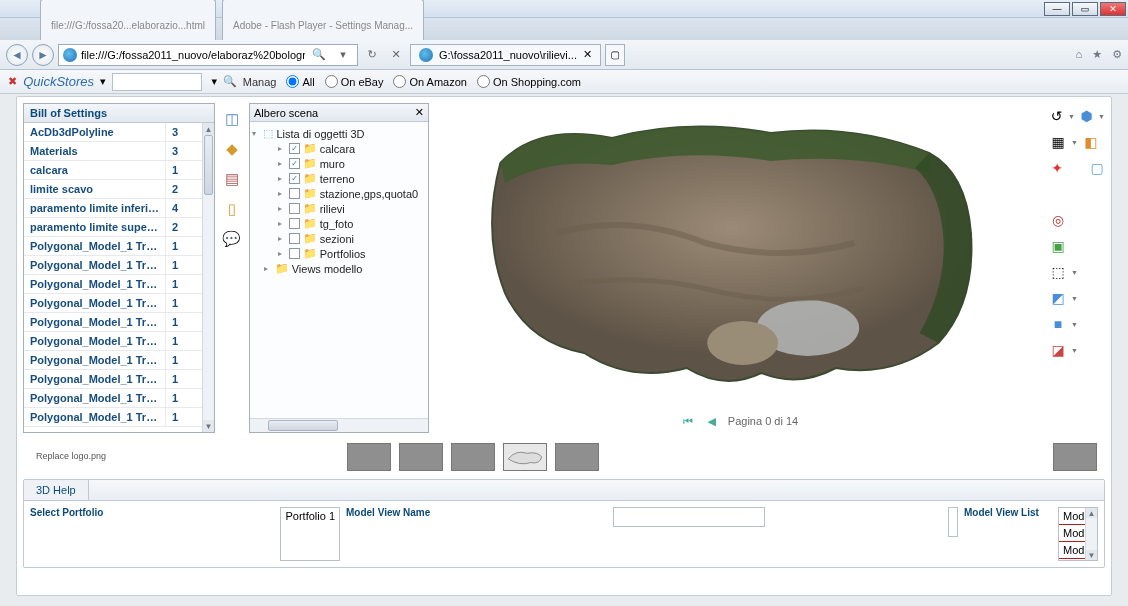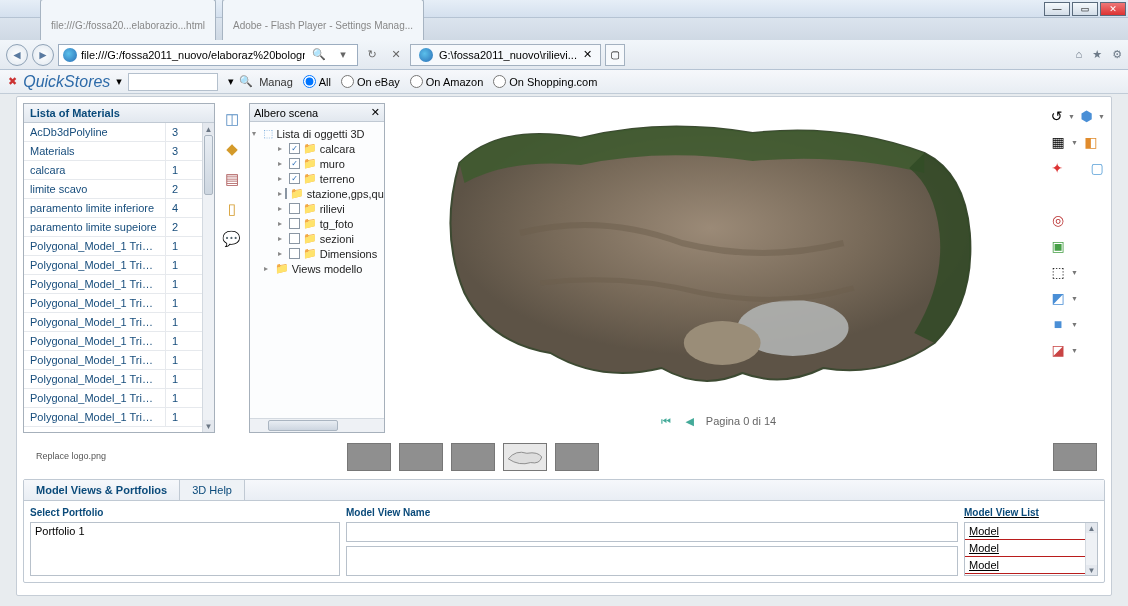--- a/index.html
+++ b/index.html
@@ -17,55 +17,55 @@
 .addrrow { height:30px; background:linear-gradient(#f2f6fa,#e3e9f0); display:flex; align-items:center; padding:0 6px; gap:4px; border-bottom:1px solid #b5c3d3; }
 .navcircle { width:22px; height:22px; border-radius:50%; border:1px solid #8fa2b6; background:radial-gradient(#fff,#dfe7ef); display:flex;align-items:center;justify-content:center; color:#5a7aa0; font-size:12px; }
 .addrbox { flex:0 0 300px; height:22px; border:1px solid #9cadc0; background:#fff; display:flex; align-items:center; padding:0 4px; gap:4px; }
 .ieicon { width:14px;height:14px; background:radial-gradient(circle at 40% 40%,#5bc0eb,#2a6db5); border-radius:50%; position:relative; }
 .addrbox input { border:none; outline:none; flex:1; font-size:11px; }
 .addrbtn { width:20px; height:20px; display:flex;align-items:center;justify-content:center; color:#666; }
 .ietab { height:22px; padding:2px 8px; background:#f6f9fc; border:1px solid #a3b1c0; display:flex;align-items:center; gap:6px; font-size:10px; }
 .rt-icons { margin-left:auto; display:flex; gap:10px; color:#6d7a88; font-size:13px; }
 
 .toolbar2 { height:24px; background:linear-gradient(#f6f8fb,#e8edf3); display:flex; align-items:center; padding:0 8px; gap:6px; border-bottom:1px solid #c1ccd7; }
-.qs { color:#2d6aa8; font-style:italic; font-size:16px; }
+.qs { color:#2d6aa8; font-style:italic; font-size:13px; }
 .qsdd { width:90px; height:18px; border:1px solid #b4c0cd; background:#fff; }
 .srch { color:#333; }
 .radio { display:flex; align-items:center; gap:3px; margin-left:4px; }
 .radio input { margin:0; }
 
 
 .page { position:absolute; left:16px; right:16px; top:96px; bottom:10px; background:#fff; border:1px solid #c5cdd6; border-radius:2px; padding:6px; }
 
 .upper { display:flex; height:330px; gap:4px; }
 
 
 .bom { width:192px; border:1px solid #a6b0bb; display:flex; flex-direction:column; }
 .bom-title { background:linear-gradient(#f3f6fa,#e2e8ef); padding:3px 6px; font-weight:bold; color:#0a4a7a; border-bottom:1px solid #c0c9d3; }
 .bom-head { display:flex; background:linear-gradient(#f6f8fb,#e6ebf1); border-bottom:1px solid #c0c9d3; }
 .bom-head div { padding:3px 6px; font-weight:bold; color:#0a4a7a; }
 .bom-head .cname { flex:1; border-right:1px solid #c0c9d3; }
 .bom-head .cqty { width:36px; }
 .bom-body { flex:1; overflow:hidden; position:relative; }
-.bom-rows { position:absolute; inset:0 12px 0 0; overflow:hidden; }
+.bom-rows { position:absolute; inset:0 12px 0 0; overflow:hidden;font-weight:bold; }
 .bom-row { display:flex; border-bottom:1px solid #e6e9ed; }
 .bom-row div { padding:3px 6px; color:#174d7c; white-space:nowrap; overflow:hidden; text-overflow:ellipsis; }
 .bom-row .cname { flex:1; border-right:1px solid #e6e9ed; }
 .bom-row .cqty { width:36px; }
 .bom-scroll { position:absolute; right:0; top:0; bottom:0; width:12px; background:#eef1f5; border-left:1px solid #d3d9e0; }
 .bom-thumb { position:absolute; left:1px; right:1px; top:12px; height:60px; background:linear-gradient(#e8edf3,#cdd6e0); border:1px solid #aab5c1; border-radius:2px; }
 .sb-arrow { position:absolute; left:0; right:0; height:12px; background:#e4e8ee; display:flex;align-items:center;justify-content:center; color:#6a7684; font-size:8px;}
 .sb-arrow.up{top:0;} .sb-arrow.dn{bottom:0;}
 
 
 .vstrip { width:26px; display:flex; flex-direction:column; gap:10px; padding-top:6px; align-items:center; }
 .vicon { width:20px; height:20px; display:flex;align-items:center;justify-content:center; font-size:15px; }
 
 
-.treewrap { width:136px; border:1px solid #a6b0bb; background:#fcfdfe; display:flex; flex-direction:column; position:relative; }
+.treewrap { width:180px; border:1px solid #a6b0bb; background:#fcfdfe; display:flex; flex-direction:column; position:relative; }
 .tree-title { display:flex; align-items:center; justify-content:space-between; background:linear-gradient(#f3f6fa,#e2e8ef); padding:2px 4px; border-bottom:1px solid #c0c9d3; }
 .tree-body { flex:1; padding:4px 2px; overflow:hidden; }
 .tnode { display:flex; align-items:center; gap:3px; padding:1px 0; color:#222; }
 .tri { width:8px; color:#888; font-size:8px; }
 .cb { width:11px; height:11px; border:1px solid #8a96a3; background:#fff; display:inline-flex;align-items:center;justify-content:center; font-size:8px; color:#2a6db5; }
 .fld { color:#d9a23c; }
 .cube { color:#6aa3d8; }
 .lvl1 { padding-left:12px; }
 .lvl2 { padding-left:26px; }
 .tree-hscroll { height:14px; border-top:1px solid #d3d9e0; background:#eef1f5; position:relative; }
@@ -91,27 +91,27 @@
 .thumb.sel { background:#e8e8e8; }
 .thumb.sel svg{width:100%;height:100%;}
 .thumbs-gap { flex:1; }
 
 
 .bottom { border:1px solid #c0c9d3; border-radius:2px; margin-top:2px; }
 .btabs { display:flex; border-bottom:1px solid #c0c9d3; background:linear-gradient(#f6f8fb,#e9eef4); }
 .btab { padding:4px 12px; border-right:1px solid #c0c9d3; color:#0a4a7a; font-weight:bold; }
 .btab.inactive { font-weight:normal; background:#eef2f6; }
 .bcontent { display:flex; gap:6px; padding:6px; }
-.bcol { display:flex; flex-direction:column; gap:4px;justify-content:space-between; }
+.bcol { display:flex; flex-direction:row; gap:4px;justify-content:space-between; }
 .blabel { font-weight:bold; color:#0a4a7a; font-size:10px; }
 .binput { border:1px solid #b8c1cb; background:#fff; height:20px; padding:2px 4px; }
 .btextarea { border:1px solid #b8c1cb; background:#fff; height:30px; padding:2px 4px; }
 .bcol.portfolio { width:310px; }
 .bcol.mid { flex:1; }
-.bcol.right { width:134px;text-decoration:underline; }
+.bcol.right { width:134px; }
 .mvlist { border:1px solid #b8c1cb; height:54px; overflow:hidden; position:relative; }
 .mvlist .mi { padding:2px 4px; border-bottom:1px solid #b91c1c; }
 .mvscroll { position:absolute; right:0; top:0; bottom:0; width:12px; background:#eef1f5; border-left:1px solid #d3d9e0; }
 .mvscroll .sb-arrow{height:10px;}
 </style>
 </head>
 <body>
 
 <div class="titlebar">
   <div class="winbtns">
@@ -174,21 +174,21 @@
       <input type="radio" style="">
       <span>On Shopping.com</span>
     </label>
 </div>
 
 <div class="page">
 
   <div class="upper">
 
     <div class="bom">
-      <div class="bom-title">Lista of Materials</div>
+      <div class="bom-title">Bill of Settings</div>
       <div class="bom-body">
         <div class="bom-rows" id="bom-rows">
             <div class="bom-row">
               <div class="cname">AcDb3dPolyline</div>
               <div class="cqty">3</div>
             </div>
             <div class="bom-row">
               <div class="cname">Materials</div>
               <div class="cqty">3</div>
             </div>
@@ -316,21 +316,21 @@
             <div class="tnode lvl2">
               <span class="tri">▸</span>
               <span class="cb"></span>
               <span class="fld">📁</span>
               <span>sezioni</span>
             </div>
             <div class="tnode lvl2">
               <span class="tri">▸</span>
               <span class="cb"></span>
               <span class="fld">📁</span>
-              <span>Dimensions</span>
+              <span>Portfolios</span>
             </div>
           </div>
         <div class="tnode lvl1">
           <span class="tri">▸</span>
             <span class="fld">📁</span>
           <span>Views modello</span>
         </div>
       </div>
       <div class="tree-hscroll">
         <div class="hthumb"></div>
@@ -418,21 +418,20 @@
           <path d="M4 16 Q12 6 24 10 Q36 8 40 14 Q38 22 28 20 Q16 24 4 16Z" fill="#ddd" stroke="#888"></path>
         </svg>
     </div>
     <div class="thumb"></div>
     <div class="thumbs-gap"></div>
     <div class="thumb"></div>
   </div>
 
   <div class="bottom">
     <div class="btabs">
-      <div class="btab">Model Views &amp; Portfolios</div>
       <div class="btab inactive">3D Help</div>
     </div>
     <div class="bcontent">
       <div class="bcol portfolio">
         <div class="blabel">Select Portfolio</div>
         <div class="binput" style="height:54px;">Portfolio 1</div>
       </div>
       <div class="bcol mid">
         <div class="blabel">Model View Name</div>
         <input class="binput" style="">

